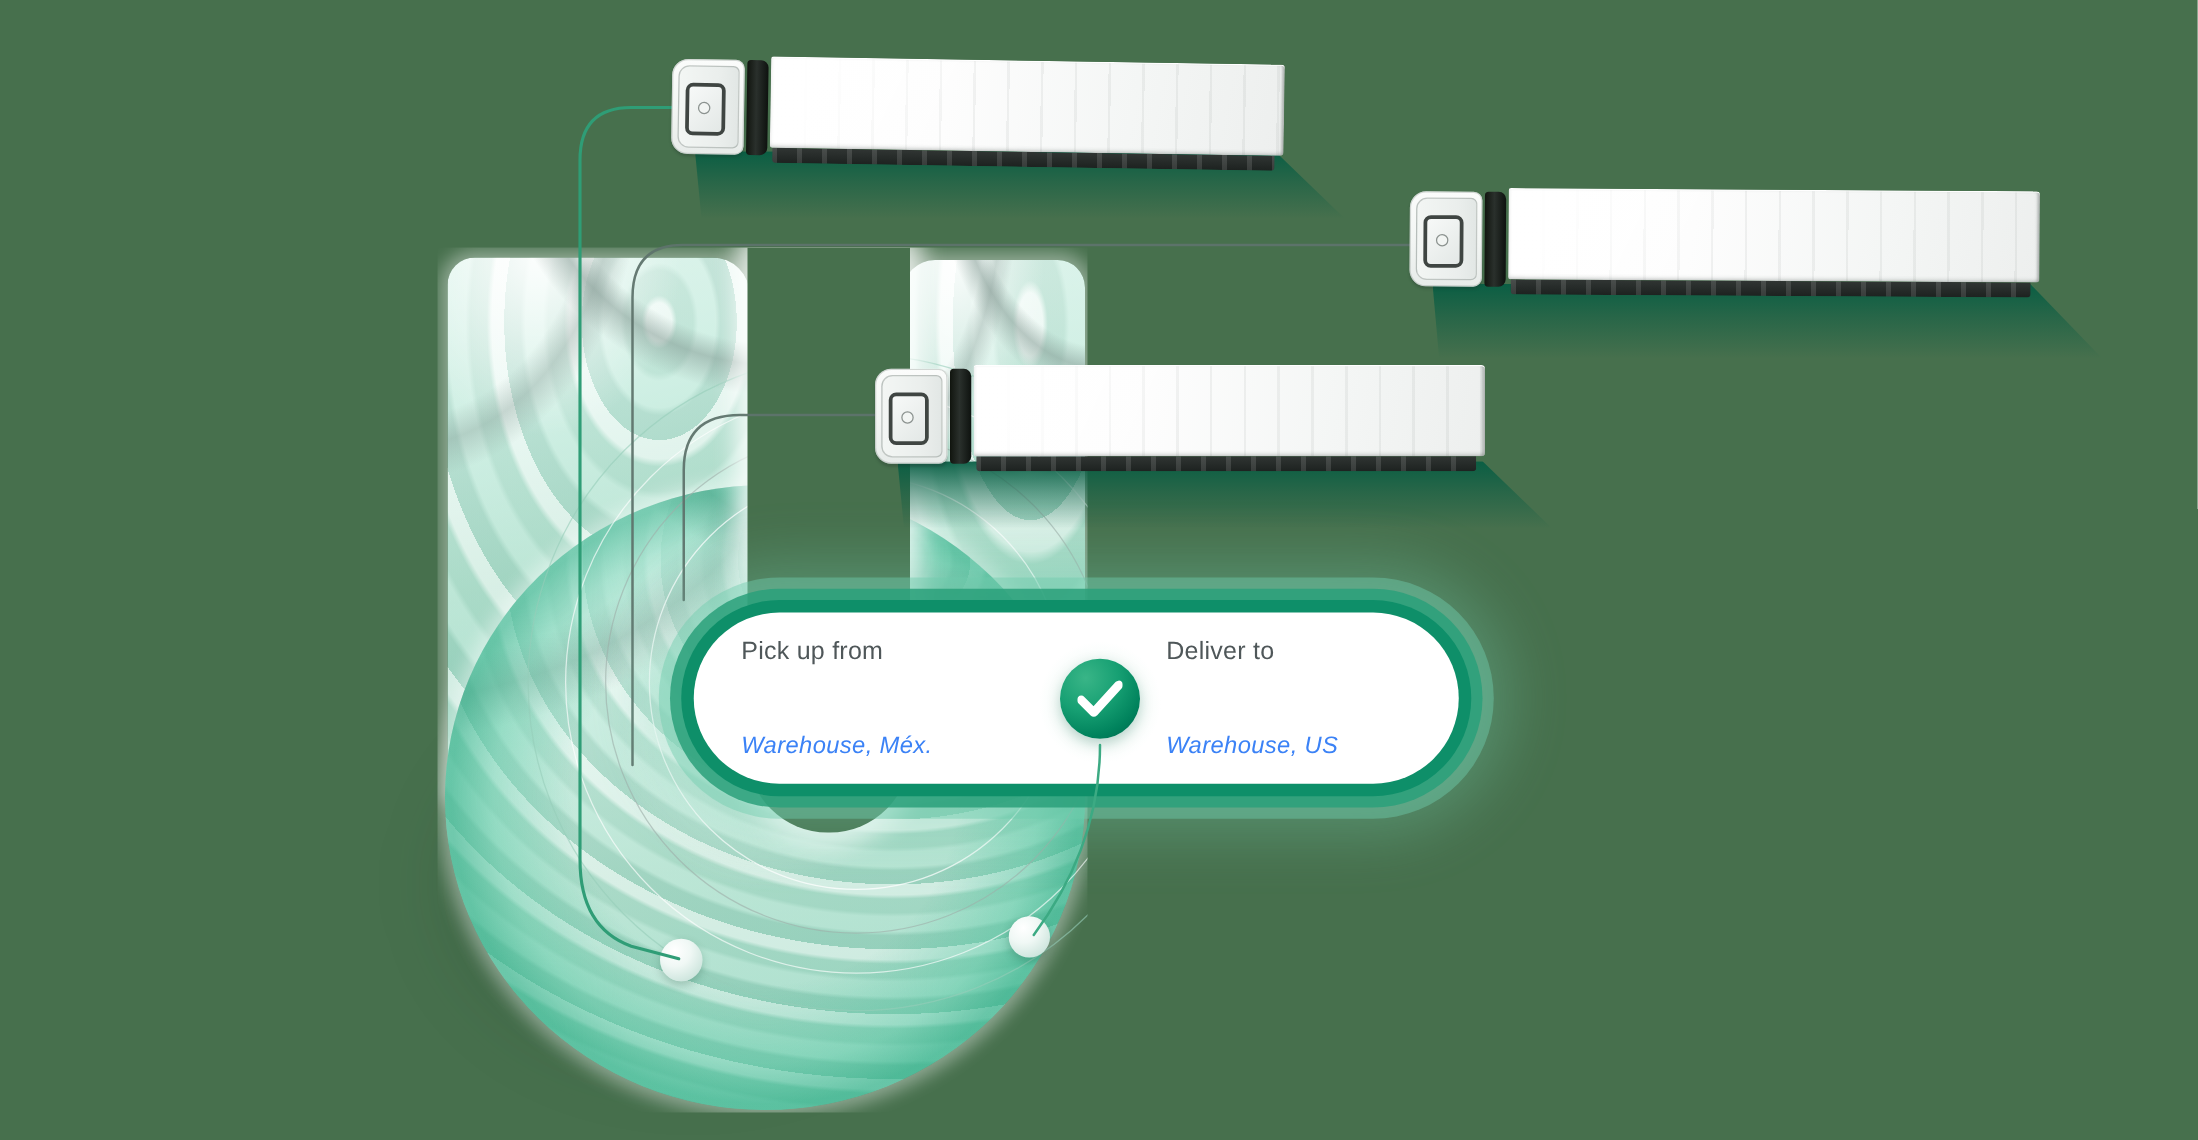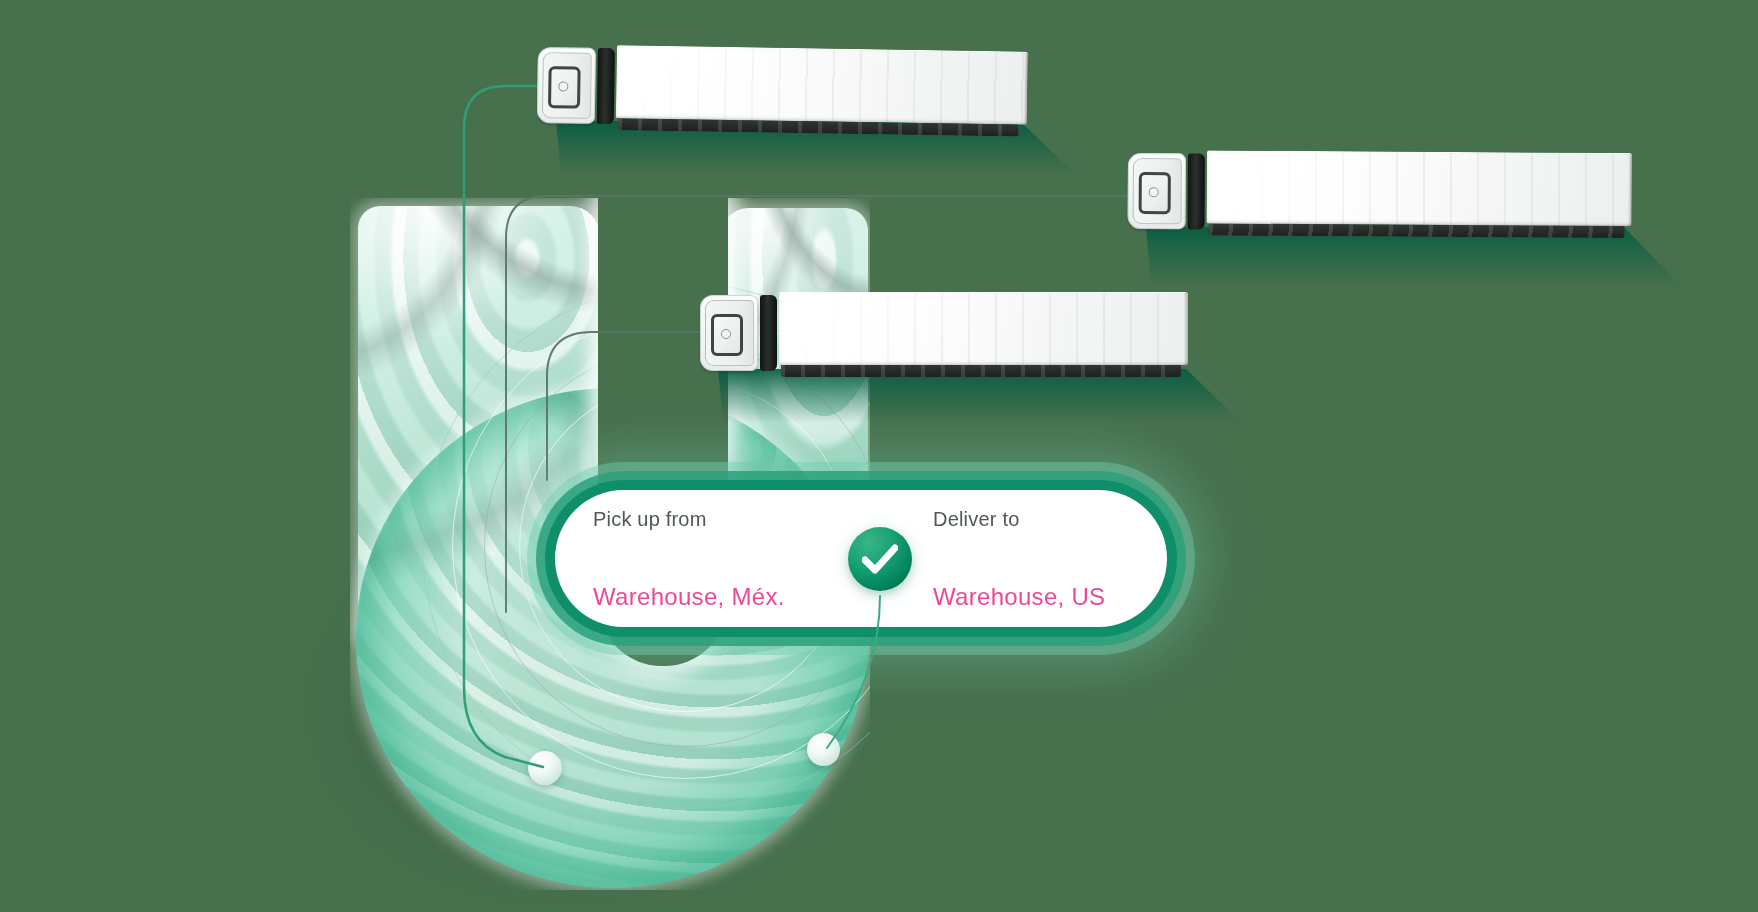--- a/index.html
+++ b/index.html
@@ -124,21 +124,21 @@
     box-shadow:
       0 0 0 10px #0E8F69,
       0 0 0 19px rgba(42,160,122,0.85),
       0 0 0 28px rgba(110,205,172,0.45),
       0 0 46px 40px rgba(118,208,178,0.32);
   }
   .col{display:flex;flex-direction:column;justify-content:flex-start;gap:48px;}
   .col.pickup{margin-left:38px;width:232px;}
   .col.deliver{margin-left:21px;width:214px;}
   .route-label{font-size:20px;line-height:1;color:#4F5759;letter-spacing:0.2px;margin-bottom:8px;}
-  .route-value{font-size:24px;line-height:1;color:#ec4899;letter-spacing:0.3px;}
+  .route-value{font-size:19px;line-height:1;color:#3b82f6;letter-spacing:0.3px;font-style:italic;}
   .check-wrap{position:relative;width:64px;height:64px;margin-left:23px;flex:0 0 auto;}
   .halo{
     position:absolute;left:-33px;top:-30px;width:130px;height:130px;border-radius:50%;
     background:radial-gradient(50% 50%, rgba(225,243,236,0.9) 0%, rgba(240,250,246,0.5) 55%, rgba(255,255,255,0) 75%);
   }
   .check-circle{
     position:absolute;left:0;top:0;width:64px;height:64px;border-radius:50%;
     background:radial-gradient(circle at 32% 24%, #39B587 0%, #17A073 40%, #00825C 72%, #00624A 100%);
     box-shadow:0 4px 10px rgba(0,90,65,0.25);
   }

